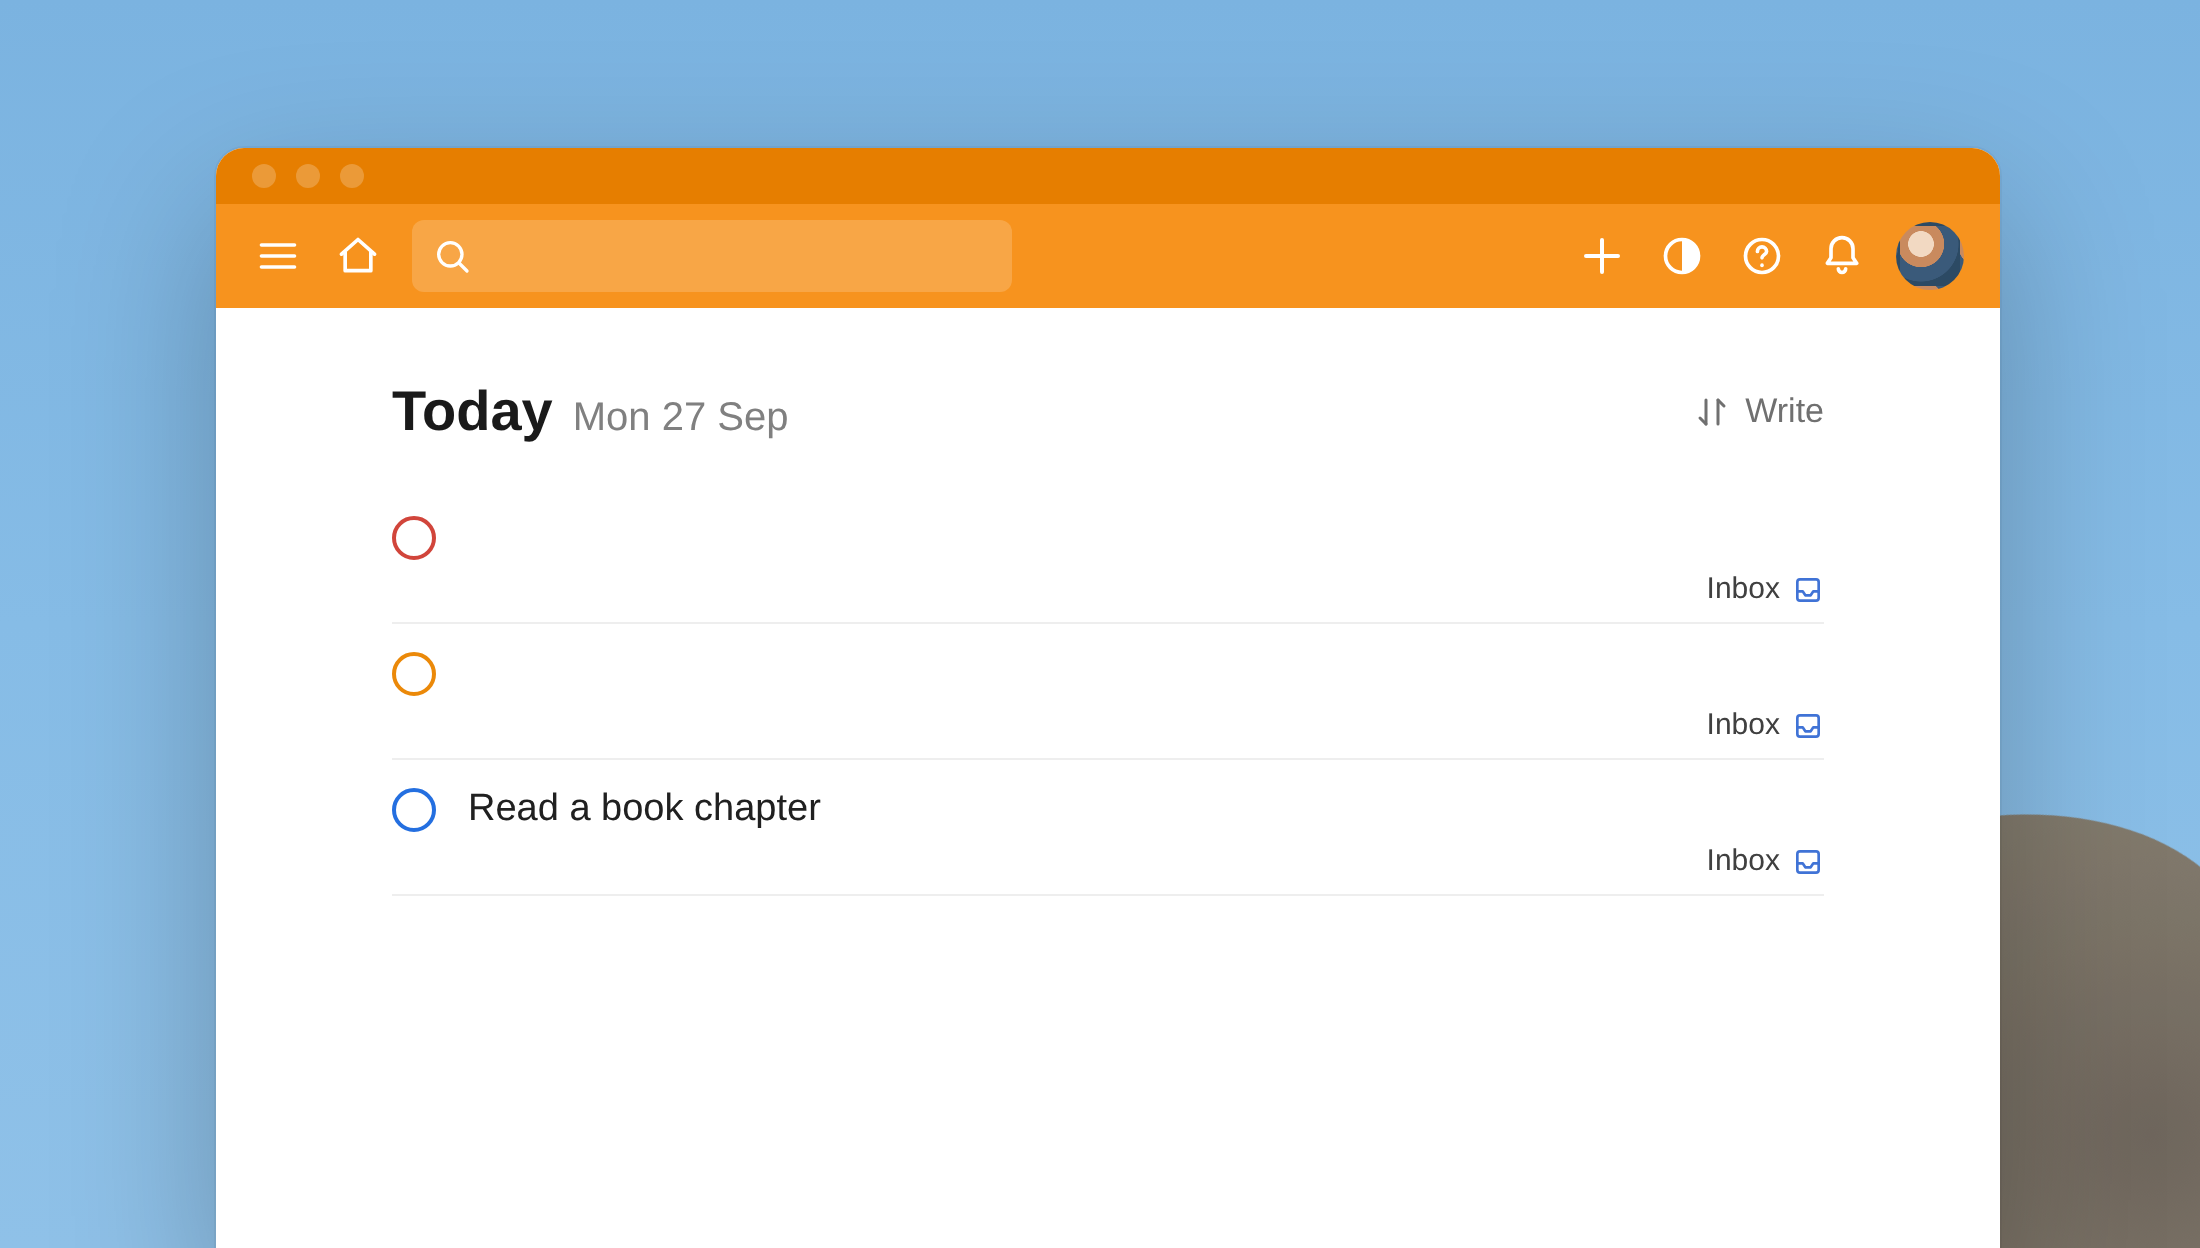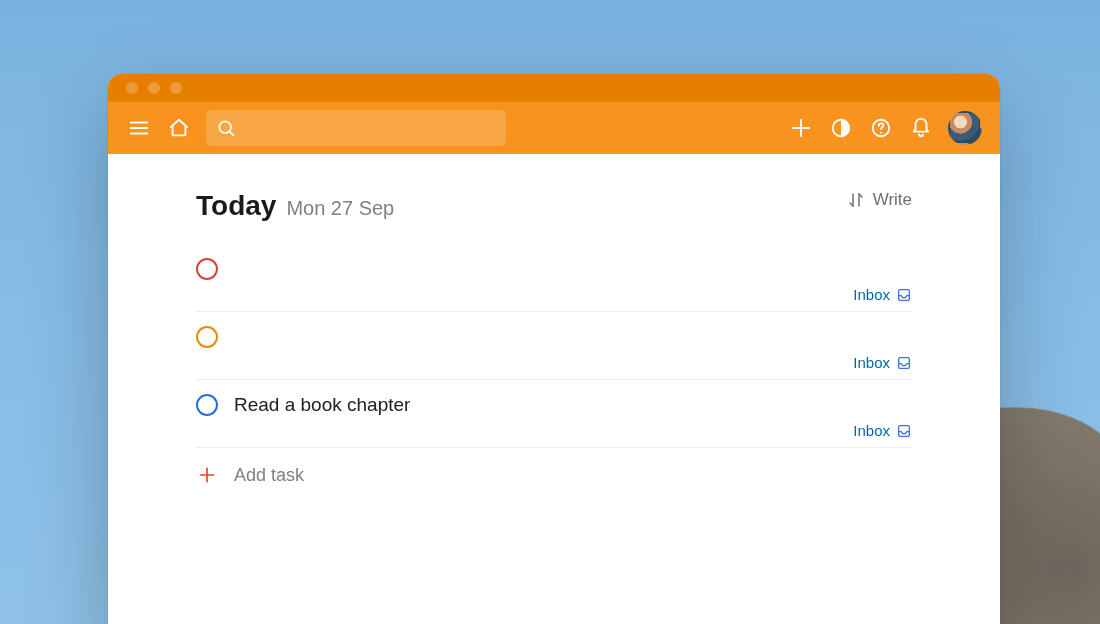--- a/index.html
+++ b/index.html
@@ -77,21 +77,21 @@
     width: 34px; height: 34px; border-radius: 50%;
     background: radial-gradient(circle at 35% 30%, #f2d9c2 0 22%, #c98a5e 23% 40%, #3a5a7a 41% 65%, #2c4a64 66% 100%);
     border: 2px solid rgba(255,255,255,0.0);
   }
 
   .content {
     padding: 36px 88px 0 88px;
   }
   .header-row {
     display: flex;
-    align-items: flex-start;
+    align-items: center;
     justify-content: space-between;
     margin-bottom: 22px;
     gap: 10px;
   }
   .title-wrap { display: flex; align-items: baseline; gap: 10px; }
   .page-title { font-size: 28px; font-weight: 700; color: #1a1a1a; }
   .page-date { font-size: 20px; color: #808080; font-weight: 400; }
   .sort-btn {
     display: flex; align-items: center; gap: 8px;
     color: #707070; font-size: 17px; cursor: pointer;
@@ -110,21 +110,21 @@
     border: 2.5px solid #999;
     flex-shrink: 0;
   }
   .check.p1 { border-color: #d1453b; }
   .check.p2 { border-color: #eb8909; }
   .check.p3 { border-color: #246fe0; }
   .task-title { font-size: 19px; color: #202020; }
   .task-meta {
     display: flex; justify-content: flex-end; align-items: center;
     gap: 6px; margin-top: 6px;
-    color: #0369a1; font-size: 15px;
+    color: #404040; font-size: 15px;
   }
   .task-meta svg { stroke: #4073d6; }
 
   .add-task {
     display: flex; align-items: center; gap: 16px;
     padding: 16px 0;
     color: #808080; font-size: 18px;
     cursor: pointer;
   }
   .add-task .plus {
@@ -245,24 +245,15 @@
           <div class="task-meta">
             <span>Inbox</span>
             <svg width="16" height="16" viewBox="0 0 24 24" fill="none" stroke-width="2" stroke-linecap="round" stroke-linejoin="round">
               <path d="M4 13V6a2 2 0 012-2h12a2 2 0 012 2v7"></path>
               <path d="M4 13h4l2 3h4l2-3h4v5a2 2 0 01-2 2H6a2 2 0 01-2-2v-5z"></path>
             </svg>
           </div>
         </div>
       </div>
 
-    <div class="add-task">
-      <span class="plus">
-        <svg width="20" height="20" viewBox="0 0 24 24" fill="none" stroke-width="2" stroke-linecap="round">
-            <line x1="12" y1="4" x2="12" y2="20"></line>
-            <line x1="4" y1="12" x2="20" y2="12"></line>
-          </svg>
-      </span>
-      <span>Add task</span>
-    </div>
   </div>
 
 </div>
 
 </body></html>

